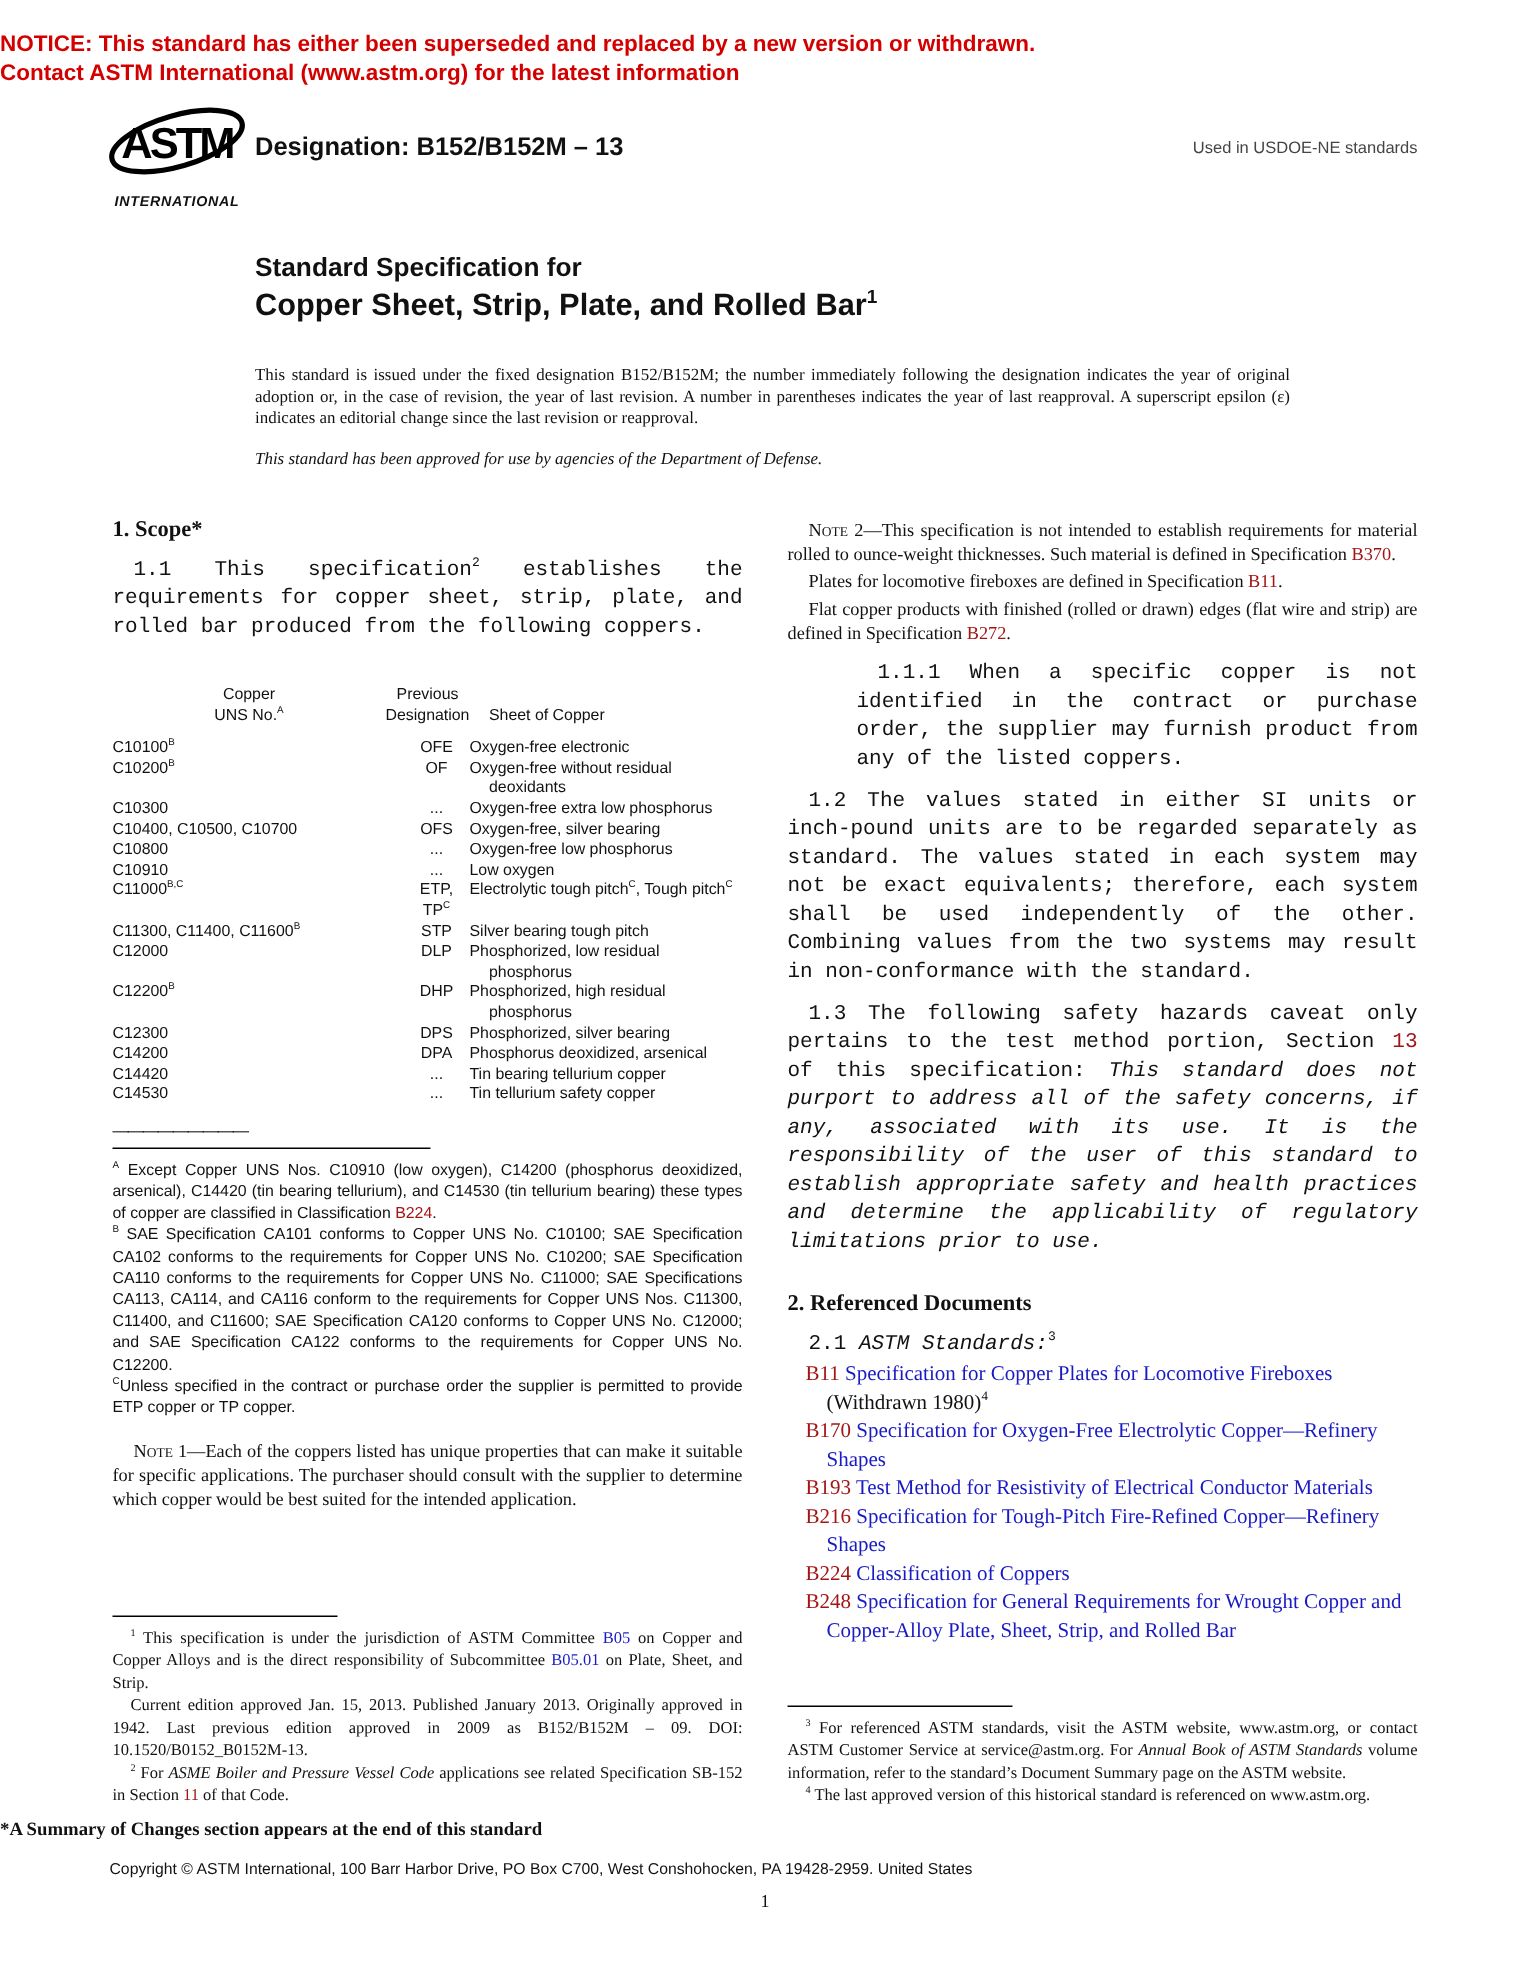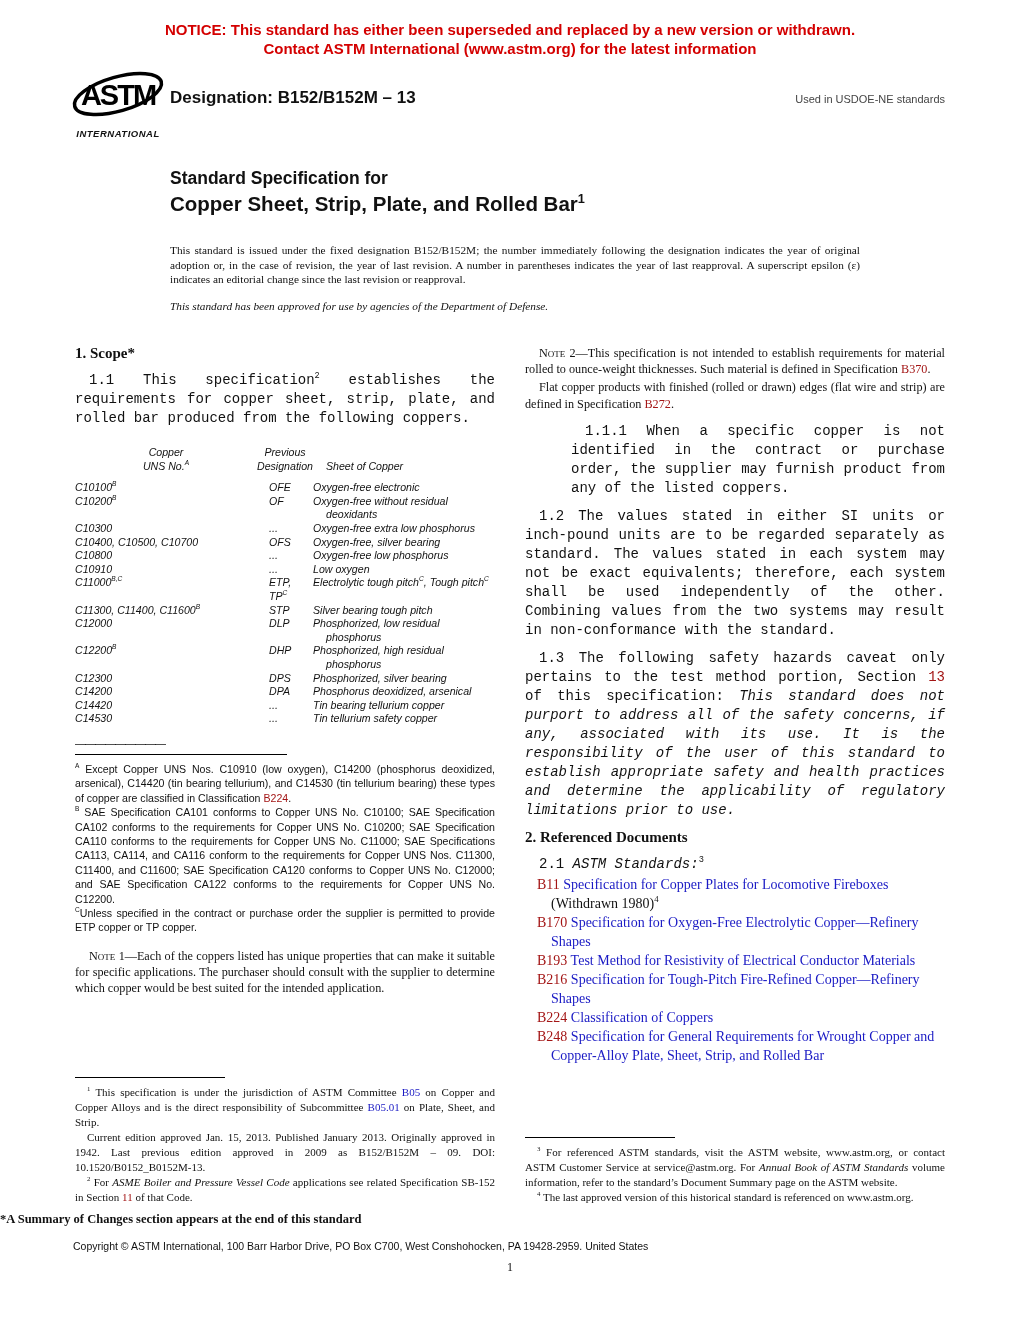--- a/index.html
+++ b/index.html
@@ -20,21 +20,21 @@
     overflow:hidden;
   }
   .sup{vertical-align:super;font-size:0.62em;line-height:0;}
   .i{font-style:italic;}
   .sc{font-variant:small-caps;}
   .rlink{color:var(--link_red);}
   .blink{color:var(--link_blue);}
 
   .notice{
     position:absolute;top:20px;left:0;right:0;
-    text-align:center;color:var(--notice_red);
+    text-align:left;color:var(--notice_red);
     font-family:"Liberation Sans", sans-serif;
     font-weight:bold;font-size:15px;line-height:19px;
   }
   .logo{position:absolute;left:70px;top:66px;width:96px;text-align:center;}
   .logo-sub{
     font-family:"Liberation Sans", sans-serif;
     font-weight:bold;font-style:italic;font-size:9.5px;letter-spacing:0.5px;
     margin-top:-4px;
   }
   .designation{
@@ -66,26 +66,26 @@
   .col{width:420px;display:flex;flex-direction:column;}
   h3.sect{font-size:15px;font-weight:bold;margin-bottom:9px;}
   .body{font-size:14px;line-height:19px;text-align:justify;margin-bottom:9px;font-family:Liberation Mono, monospace;}
   .ind{text-indent:14px;}
   .note{font-size:12.2px;line-height:16.2px;text-align:justify;margin-bottom:2px;}
 
   .ctable{
     display:grid;grid-template-columns:182px 56px 182px;
     font-family:"Liberation Sans", sans-serif;
     font-size:10.6px;line-height:13.6px;
-    margin-top:9px;margin-bottom:2px;font-style:italic;
+    margin-top:20px;margin-bottom:2px;
   }
   .ctable .th{align-self:end;padding-bottom:8px;}
   .ctable .c{text-align:center;}
   .ctable .td{padding-bottom:0px;}
-  .ctable .prev{padding-left:12px;}
+  .ctable .prev{padding-left:12px;text-align:center;}
   .ctable .type{padding-left:13px;text-indent:-13px;}
   .dashline{
     font-family:"Liberation Sans", sans-serif;font-size:11px;
     letter-spacing:-1px;margin-top:10px;line-height:10px;
   }
   .rule-a{width:212px;border-top:1.5px solid #000;margin-top:6px;margin-bottom:7px;}
   .tfn{
     font-family:"Liberation Sans", sans-serif;
     font-size:10.6px;line-height:14.4px;text-align:justify;
   }
@@ -93,21 +93,21 @@
   .fnblock{margin-top:auto;padding-top:4px;}
   .fnrule{width:150px;border-top:1px solid #000;margin-bottom:7px;}
   .fn{font-size:11px;line-height:15px;text-align:justify;text-indent:12px;margin-bottom:0;}
 
   .reflist p{margin-bottom:0;}
   .refitem{
     font-size:14px;line-height:19px;
     padding-left:26px;text-indent:-14px;
   }
   .s21{margin-bottom:1px;}
-  .refhead{margin-bottom:7px;}
+  .refhead{margin-top:14px;margin-bottom:7px;}
 
   .footer-summary{
     position:absolute;left:0;right:0;top:1212px;
     font-weight:bold;font-size:12.5px;
   }
   .copyright{
     position:absolute;left:73px;top:1240px;
     font-family:"Liberation Sans", sans-serif;font-size:10.5px;
   }
   .pagenum{
@@ -224,20 +224,21 @@
       <div class="fnblock">
         <div class="fnrule"></div>
         <p class="fn"><span class="sup">1</span><span> This specification is under the jurisdiction of ASTM Committee </span><span class="blink">B05</span><span> on Copper and Copper Alloys and is the direct responsibility of Subcommittee </span><span class="blink">B05.01</span><span> on Plate, Sheet, and Strip.</span></p>
         <p class="fn">Current edition approved Jan. 15, 2013. Published January 2013. Originally approved in 1942. Last previous edition approved in 2009 as B152/B152M – 09. DOI: 10.1520/B0152_B0152M-13.</p>
         <p class="fn"><span class="sup">2</span><span> For </span><span class="i">ASME Boiler and Pressure Vessel Code</span><span> applications see related Specification SB-152 in Section </span><span class="rlink">11</span><span> of that Code.</span></p>
       </div>
     </div>
 
     <div class="col">
       <p class="note ind"><span class="sc">Note 2</span><span>—This specification is not intended to establish requirements for material rolled to ounce-weight thicknesses. Such material is defined in Specification </span><span class="rlink">B370</span><span>.</span></p>
+      <p class="note ind"><span>Plates for locomotive fireboxes are defined in Specification </span><span class="rlink">B11</span><span>.</span></p>
       <p class="note ind"><span>Flat copper products with finished (rolled or drawn) edges (flat wire and strip) are defined in Specification </span><span class="rlink">B272</span><span>.</span></p>
 
       <p class="body ind" style="margin-top:8px;margin-left:46px;"><span>1.1.1 When a specific copper is not identified in the contract or purchase order, the supplier may furnish product from any of the listed coppers.</span></p>
       <p class="body ind"><span>1.2 The values stated in either SI units or inch-pound units are to be regarded separately as standard. The values stated in each system may not be exact equivalents; therefore, each system shall be used independently of the other. Combining values from the two systems may result in non-conformance with the standard.</span></p>
       <p class="body ind"><span>1.3 The following safety hazards caveat only pertains to the test method portion, Section </span><span class="rlink">13</span><span> of this specification: </span><span class="i">This standard does not purport to address all of the safety concerns, if any, associated with its use. It is the responsibility of the user of this standard to establish appropriate safety and health practices and determine the applicability of regulatory limitations prior to use.</span></p>
 
       <h3 class="sect refhead">2.  Referenced Documents</h3>
       <p class="body ind s21"><span>2.1 </span><span class="i">ASTM Standards:</span><span class="sup">3</span></p>
 
       <div class="reflist">

